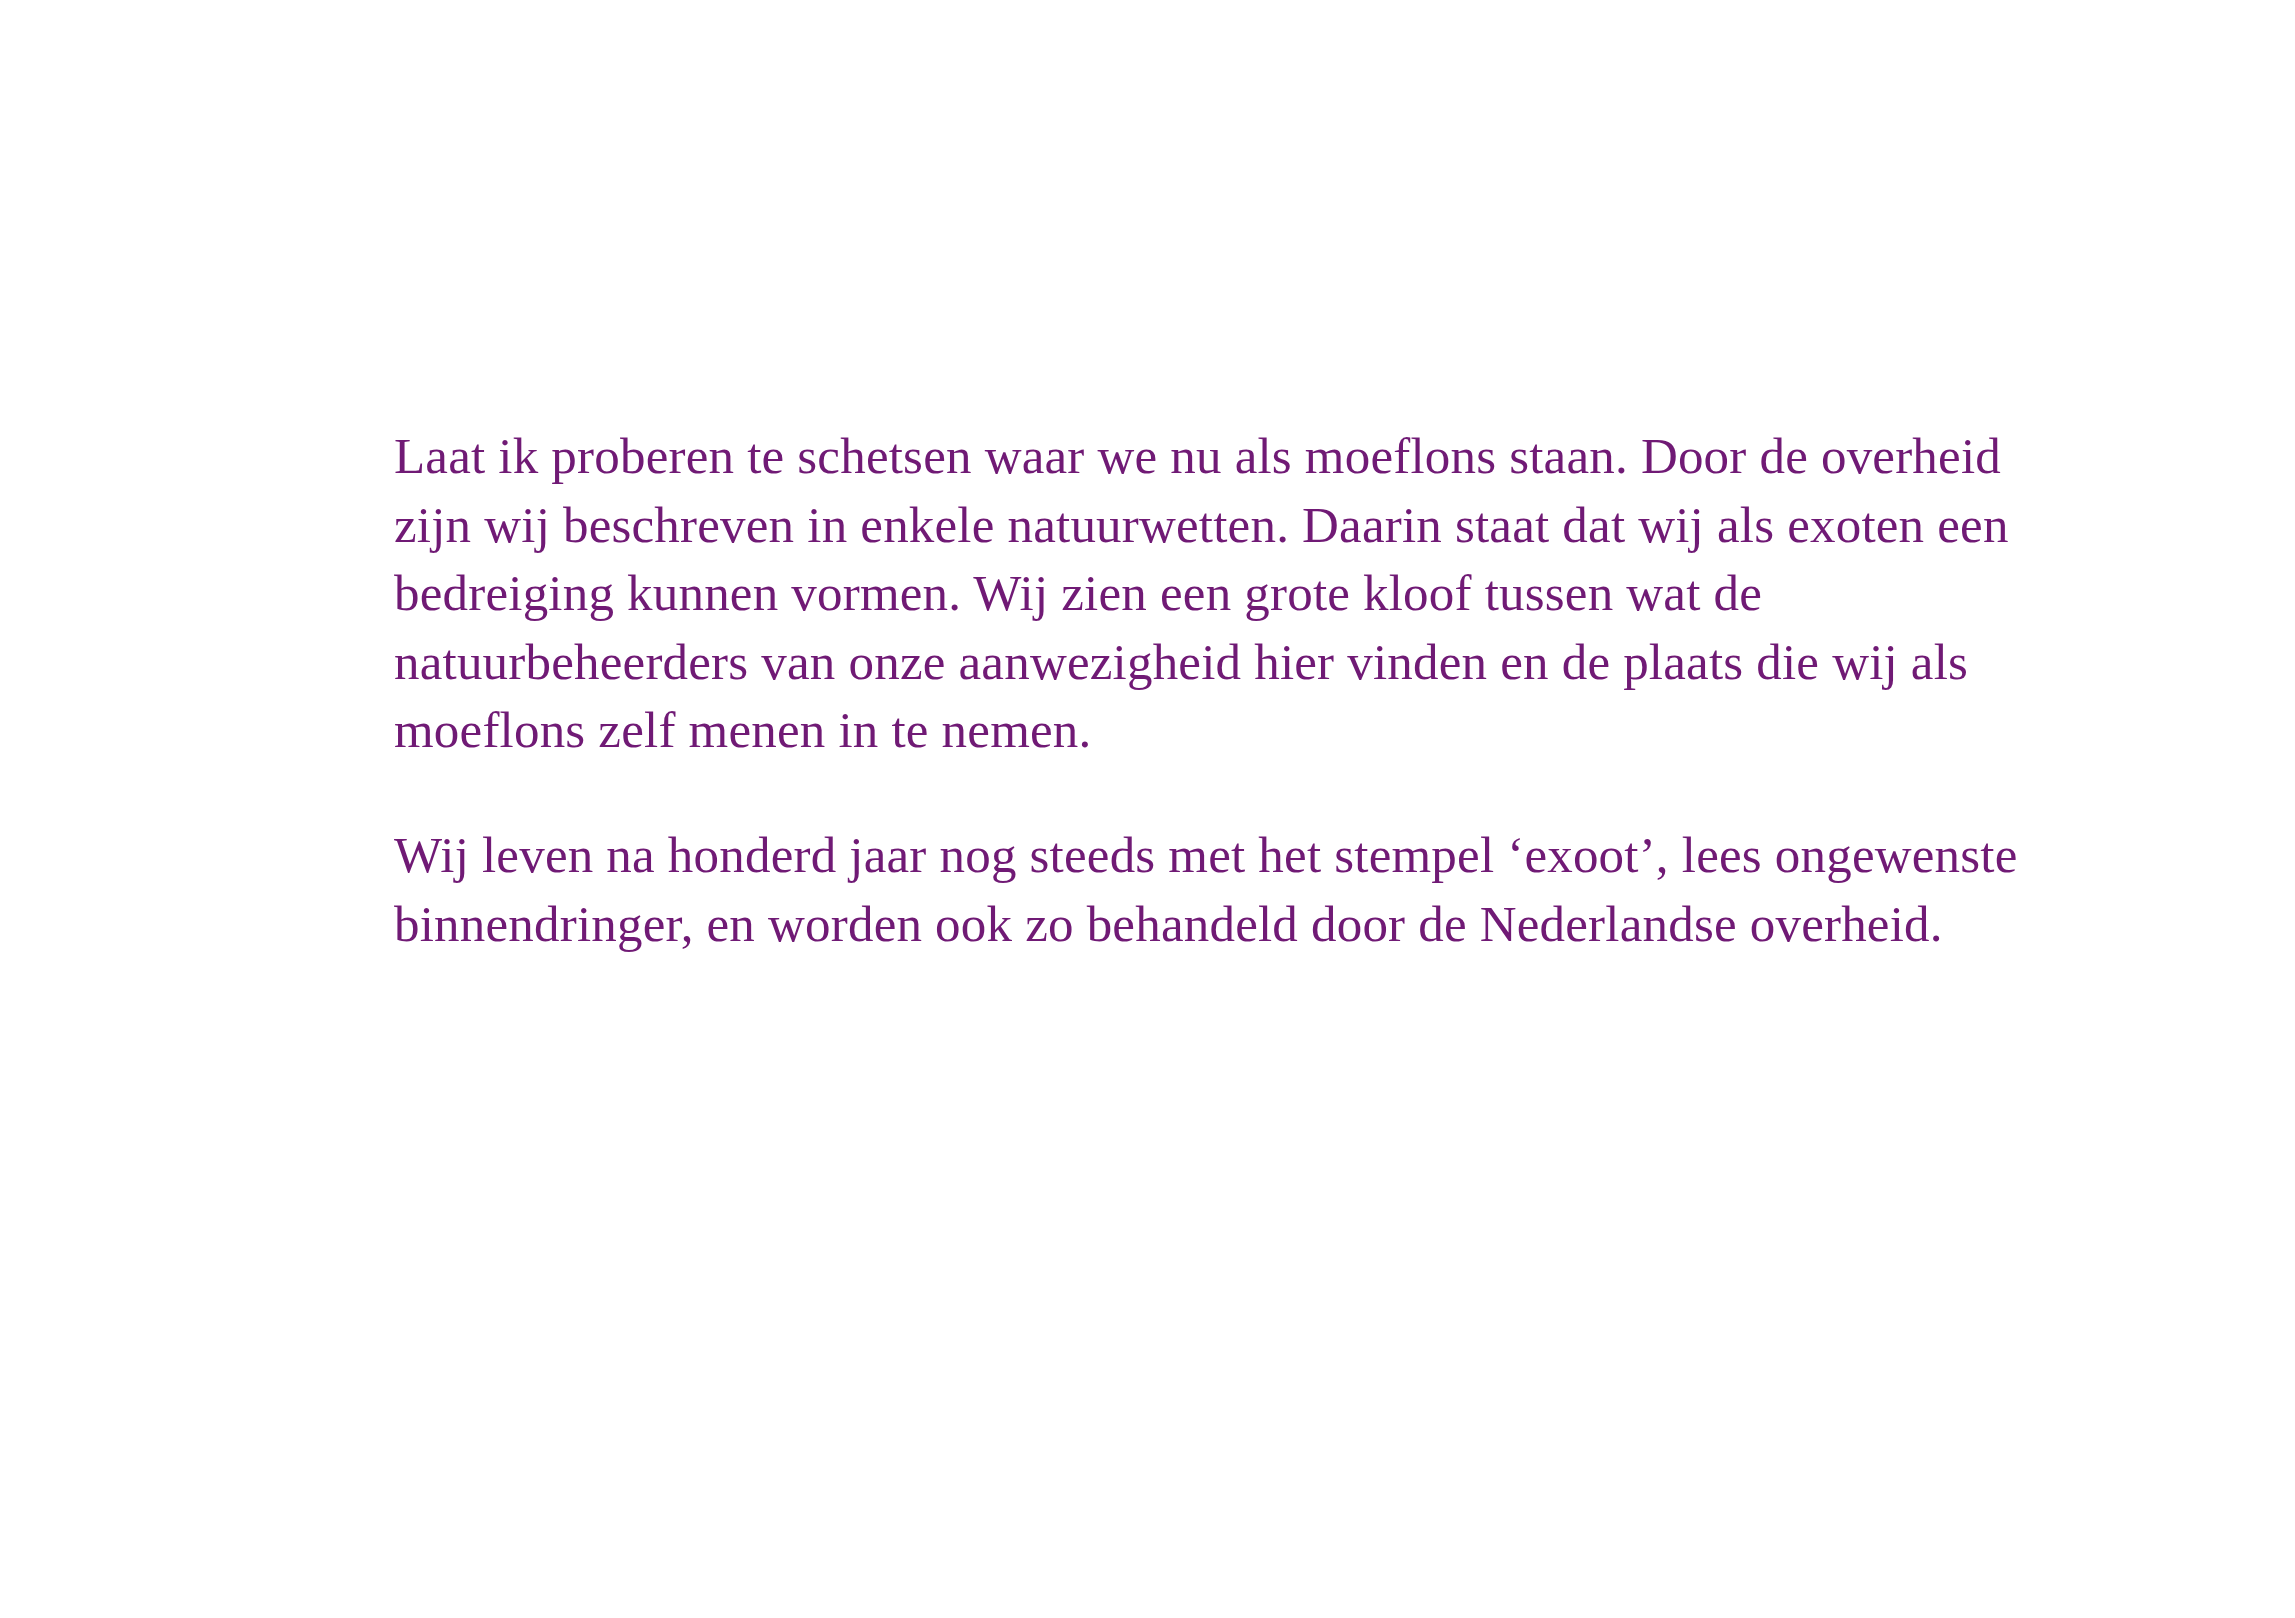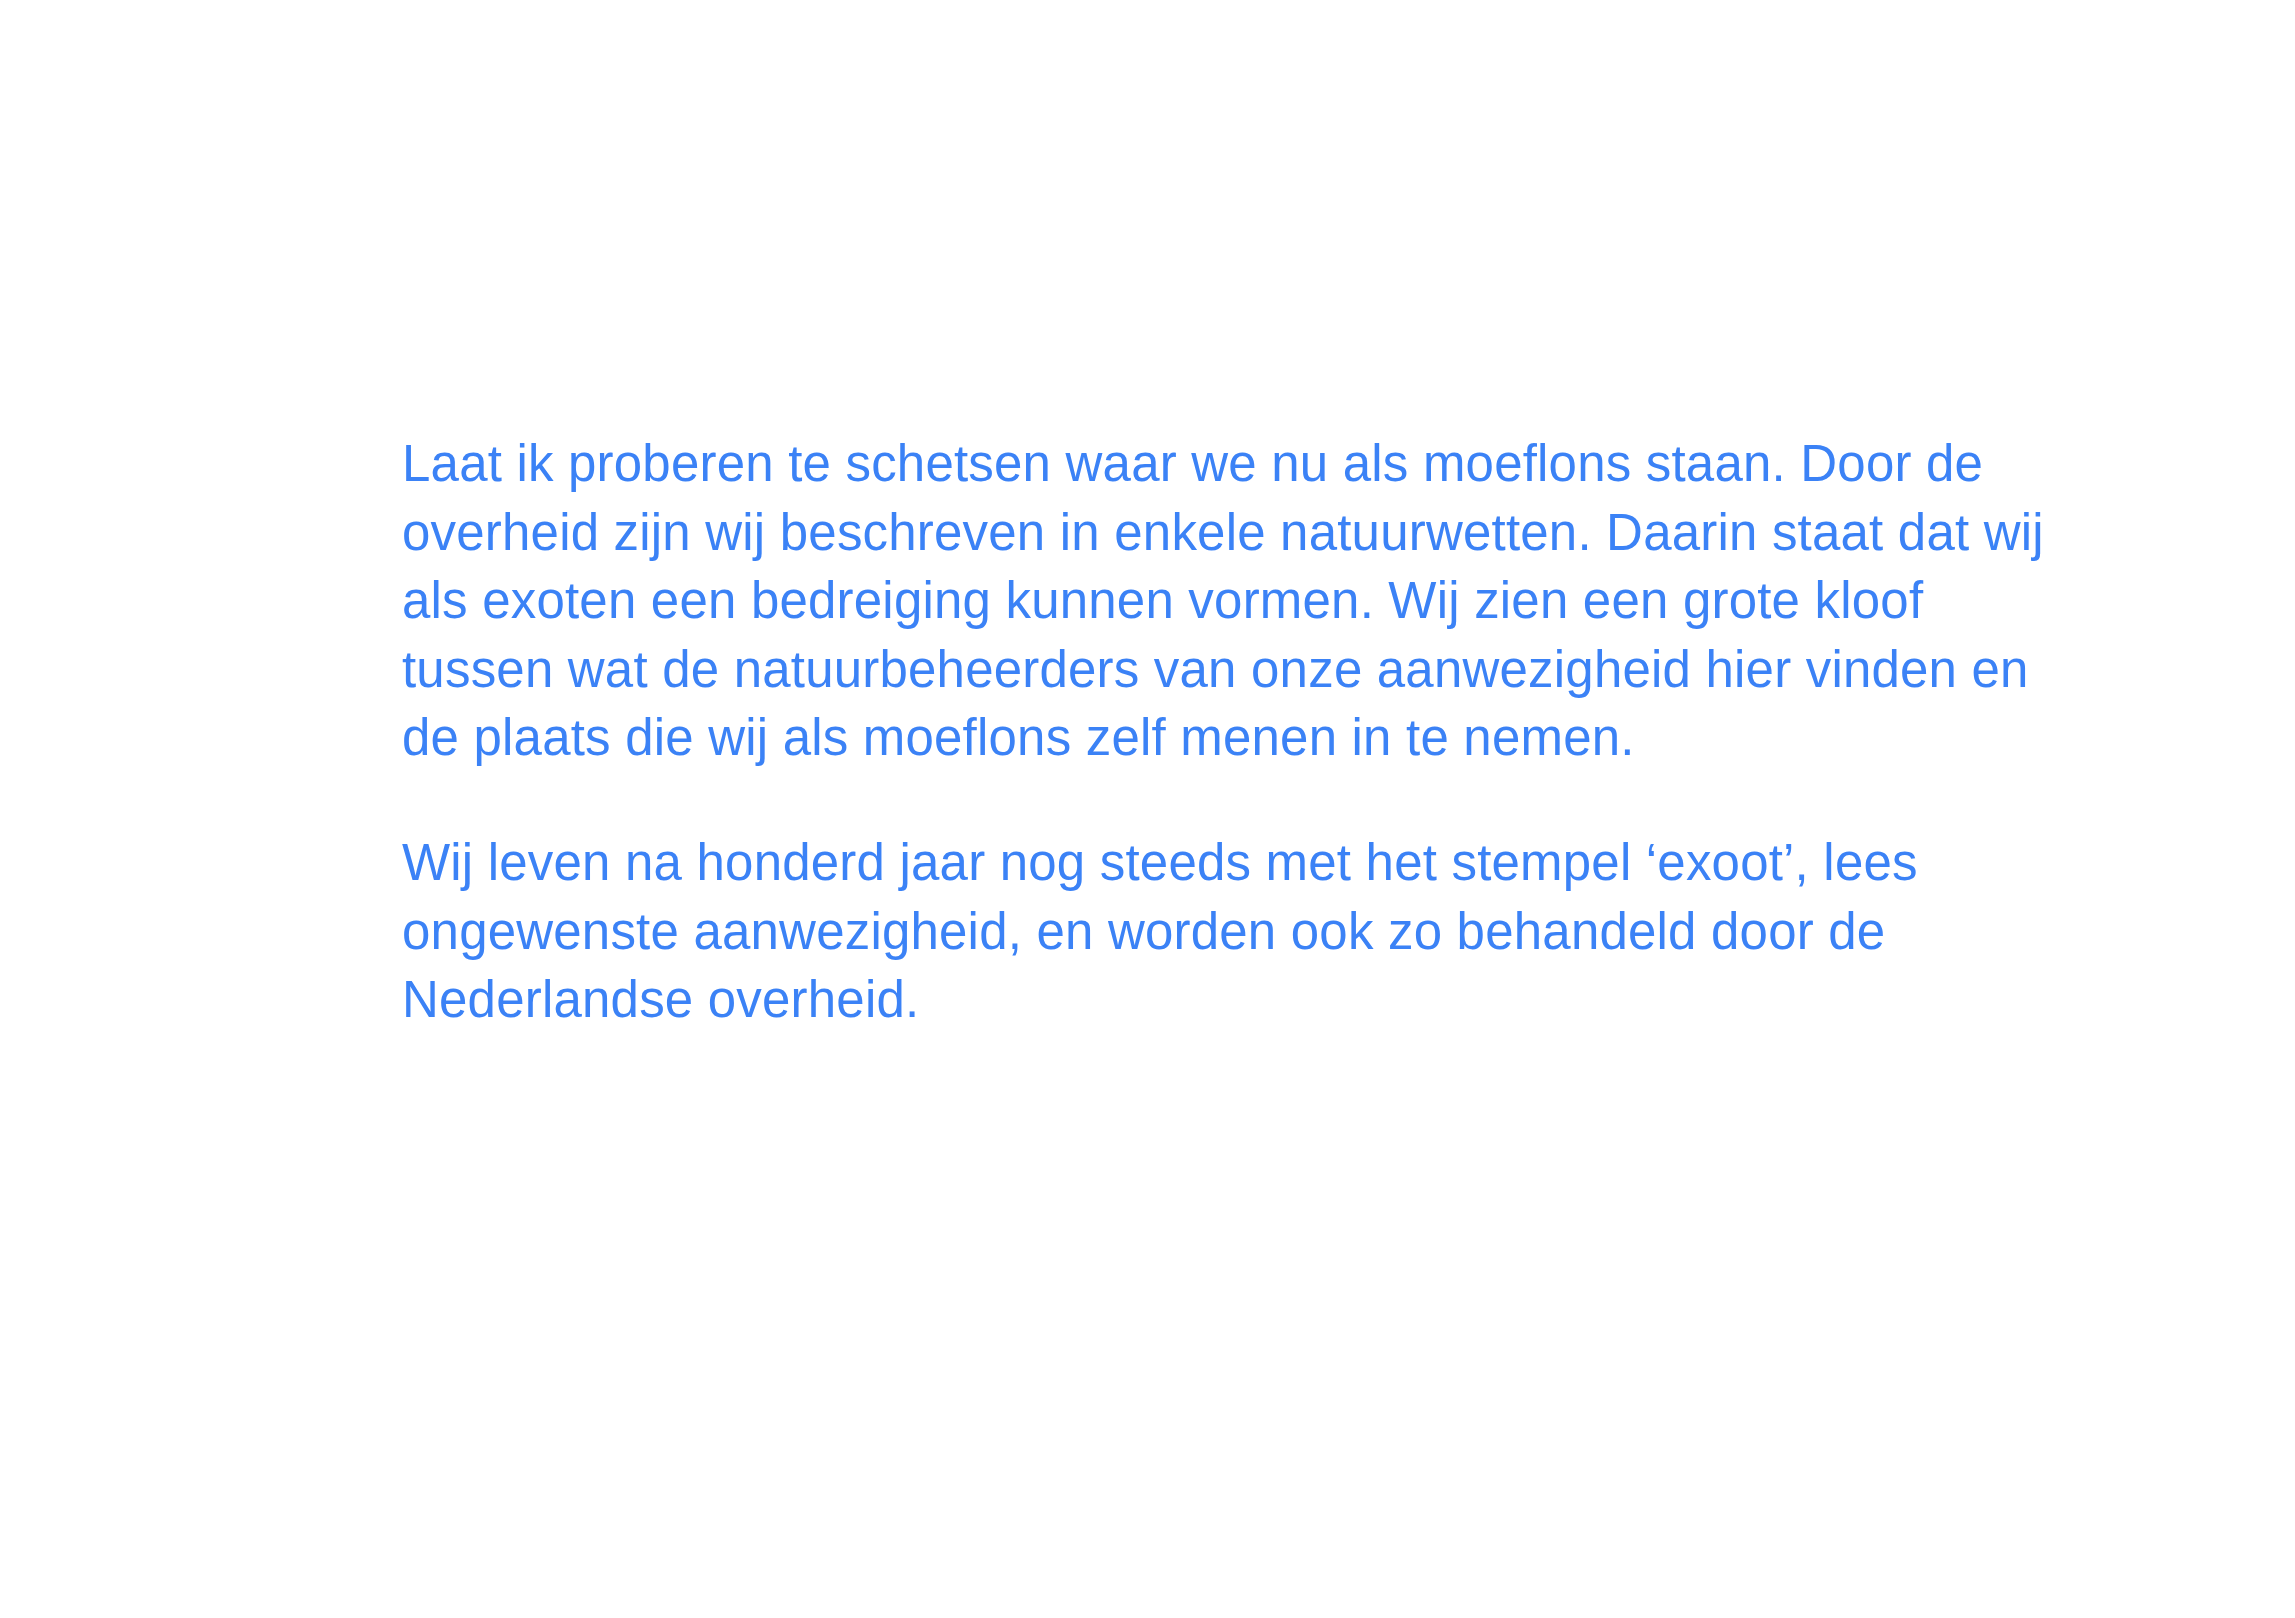--- a/index.html
+++ b/index.html
@@ -22,35 +22,35 @@
     box-sizing: border-box;
     overflow: hidden;
   }
   .text-block {
     position: absolute;
     left: 394px;
     top: 422px;
     width: 1683px;
   }
   .para {
-    color: #3b82f6;
-    font-family: Liberation Sans, sans-serif;
+    color: #701a75;
+    font-family: Liberation Serif, serif;
     font-size: 51px;
     line-height: 1.345;
     letter-spacing: 0.2px;
-    margin: 8px;
+    margin: 0;
     white-space: pre-wrap;
     max-width: 1668px;
   }
   .para + .para {
     margin-top: 56px;
   }
 </style>
 </head>
 <body>
 
 <div class="page">
   <div class="text-block">
     <p class="para">Laat ik proberen te schetsen waar we nu als moeflons staan. Door de overheid zijn wij beschreven in enkele natuurwetten. Daarin staat dat wij als exoten een bedreiging kunnen vormen. Wij zien een grote kloof tussen wat de natuurbeheerders van onze aanwezigheid hier vinden en de plaats die wij als moeflons zelf menen in te nemen.</p>
-    <p class="para">Wij leven na honderd jaar nog steeds met het stempel ‘exoot’, lees ongewenste aanwezigheid, en worden ook zo behandeld door de Nederlandse overheid.</p>
+    <p class="para">Wij leven na honderd jaar nog steeds met het stempel ‘exoot’, lees ongewenste binnendringer, en worden ook zo behandeld door de Nederlandse overheid.</p>
   </div>
 </div>
 
 
 </body></html>

